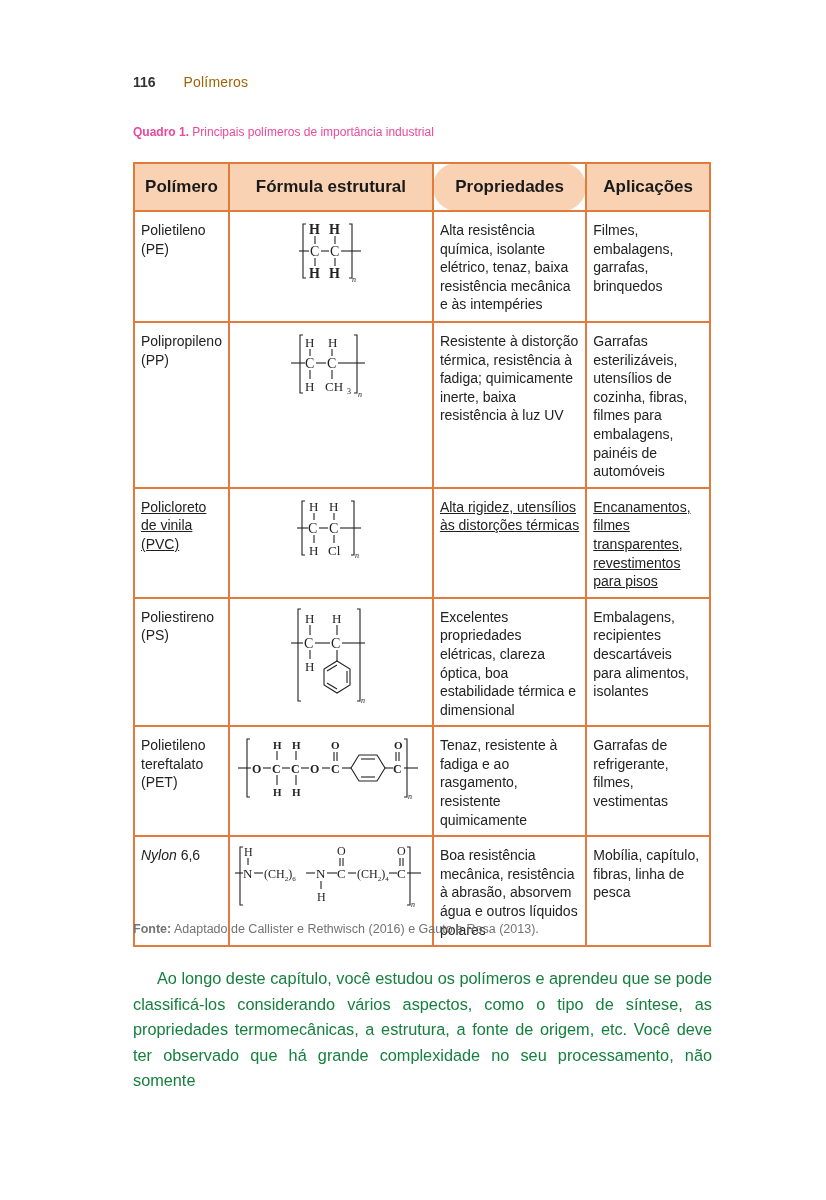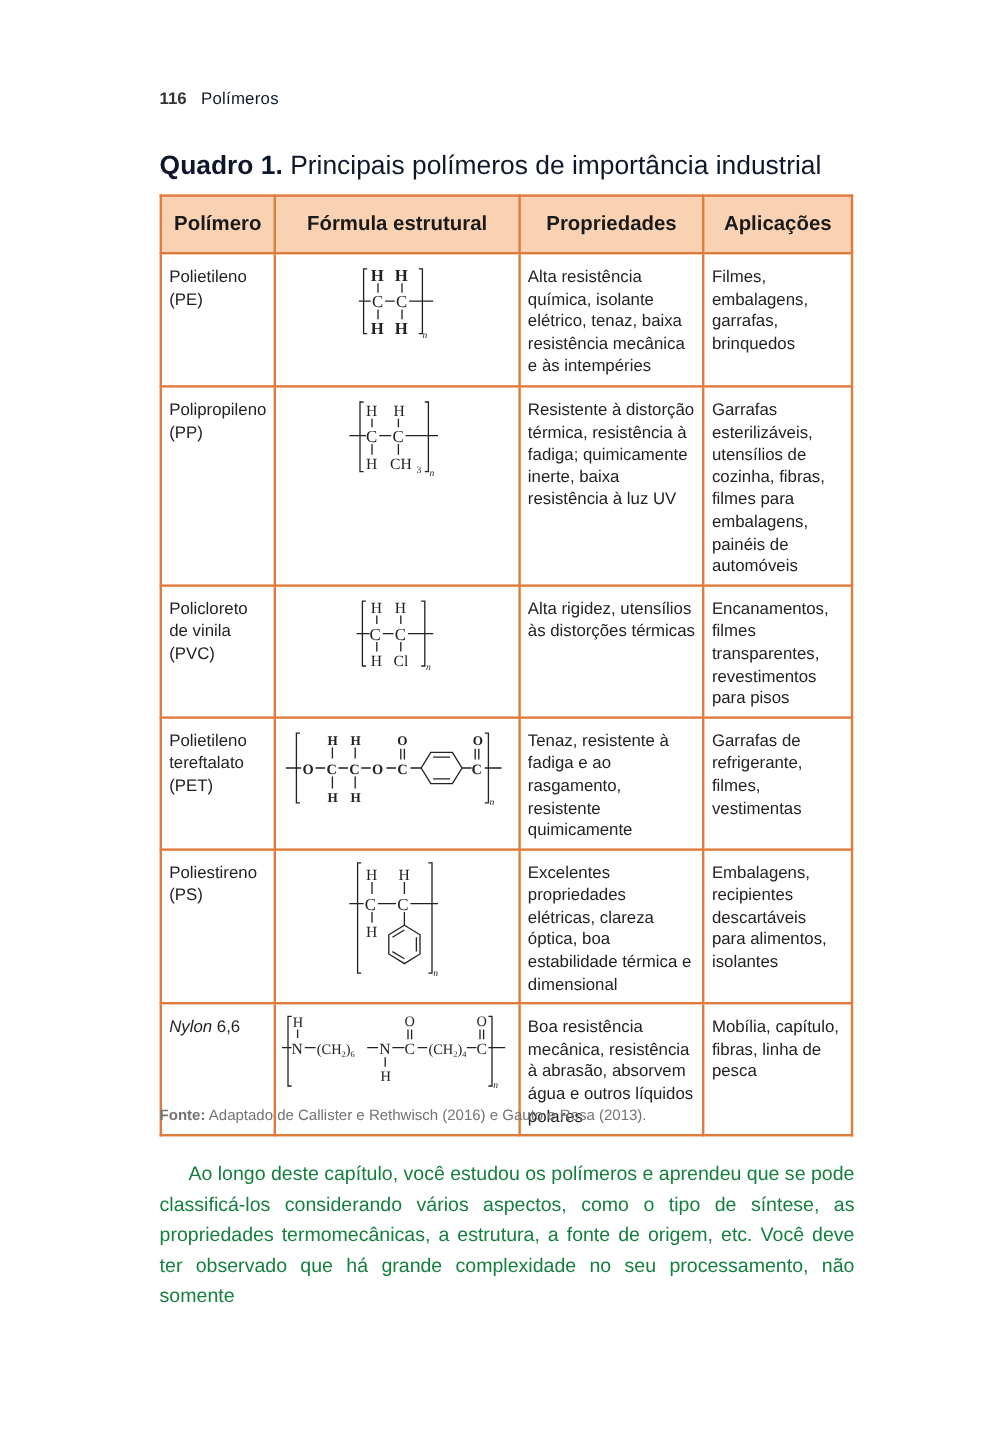--- a/index.html
+++ b/index.html
@@ -1,31 +1,31 @@
 <!DOCTYPE html>
 <html><head>
 <meta charset="utf-8">
 <style>
   html, body { margin: 0; padding: 0; background: #ffffff; }
   body { width: 826px; height: 1200px; position: relative; overflow: hidden;
          font-family: "Liberation Sans", "DejaVu Sans", sans-serif; color: #1f1f1f; }
   .running-head { position: absolute; left: 133px; top: 74px; font-size: 14px; color: #444; }
-  .running-head .num { font-weight: bold; color: #333; margin-right: 8px; font-size: 14px; }
-  .running-head .chap { color: #0f172a; letter-spacing: 0.2px; }
-  .caption { position: absolute; left: 133px; top: 125px; font-size: 22px; color: #0f172a; }
+  .running-head .num { font-weight: bold; color: #333; margin-right: 24px; font-size: 14px; }
+  .running-head .chap { color: #a16207; letter-spacing: 0.2px; }
+  .caption { position: absolute; left: 133px; top: 125px; font-size: 12px; color: #ec4899; }
   .caption b { font-weight: bold; }
   table.q { position: absolute; left: 133px; top: 162px; width: 578px; border-collapse: collapse;
             font-size: 14px; line-height: 18.6px; }
   table.q th, table.q td { border: 2px solid #e07b3c; vertical-align: top; }
   table.q th { background: #f9d2b3; height: 46px; vertical-align: middle; font-size: 17px;
                font-weight: bold; text-align: center; padding: 0 6px; color: #1a1a1a; }
   table.q td { padding: 9px 6px 6px 6px; color: #222; }
   .c1 { width: 66px; }
   .c2 { width: 192px; text-align: center; }
-  .c3 { width: 150px; }
+  .c3 { width: 150px; border-radius: 24px; }
   .c4 { width: 114px; }
   td.c2 { padding: 6px 2px !important; }
   .mol { display: block; margin: 0 auto; }
   .mol text { font-family: "Liberation Serif", "DejaVu Serif", serif; fill: #222; }
   .mol line, .mol path, .mol polyline, .mol polygon { stroke: #222; stroke-width: 1.1; fill: none; }
   .italic { font-style: italic; }
   .source { position: absolute; left: 133px; top: 922px; font-size: 12.5px; color: #737373; }
   .source b { font-weight: bold; }
   .body-text { position: absolute; left: 133px; top: 966px; width: 579px; font-size: 16.3px;
                line-height: 25.5px; color: #15803d; text-align: justify; margin: 0; }
@@ -101,21 +101,21 @@
             <line x1="41" y1="20" x2="41" y2="27"></line>
           <line x1="19" y1="41" x2="19" y2="50"></line>
             <line x1="41" y1="41" x2="41" y2="50"></line>
           <text x="67" y="68" font-size="8" class="italic">n</text>
         </svg>
       </td>
       <td class="c3">Resistente à distorção térmica, resistência à fadiga; quimicamente inerte, baixa resistência à luz UV</td>
       <td class="c4">Garrafas esterilizáveis, utensílios de cozinha, fibras, filmes para embalagens, painéis de automóveis</td>
     </tr>
 
-    <tr style="height:91px;">
+    <tr style="height:91px;text-decoration:underline;">
       <td class="c1">Policloreto de vinila (PVC)</td>
       <td class="c2">
         <svg class="mol" width="68" height="66" viewBox="0 0 68 66">
           <path d="M8 6 H5 V60 H8"></path>
             <path d="M54 6 H57 V60 H54"></path>
           <line x1="0" y1="33" x2="11" y2="33"></line>
           <text x="11" y="38" font-size="14">C</text>
           <line x1="22" y1="33" x2="31" y2="33"></line>
           <text x="32" y="38" font-size="14">C</text>
           <line x1="43" y1="33" x2="64" y2="33"></line>
@@ -125,20 +125,49 @@
           <text x="31" y="60" font-size="13">Cl</text>
           <line x1="17" y1="18" x2="17" y2="25"></line>
             <line x1="37" y1="18" x2="37" y2="25"></line>
           <line x1="17" y1="40" x2="17" y2="48"></line>
             <line x1="37" y1="40" x2="37" y2="48"></line>
           <text x="58" y="63" font-size="8" class="italic">n</text>
         </svg>
       </td>
       <td class="c3">Alta rigidez, utensílios às distorções térmicas</td>
       <td class="c4">Encanamentos, filmes transparentes, revestimentos para pisos</td>
+    </tr>
+
+    <tr style="height:113px;">
+      <td class="c1">Poliestireno (PS)</td>
+      <td class="c2">
+        <svg class="mol" width="80" height="100" viewBox="0 0 80 100">
+          <path d="M10 4 H7 V96 H10"></path>
+            <path d="M66 4 H69 V96 H66"></path>
+          <line x1="0" y1="38" x2="12" y2="38"></line>
+          <text x="13" y="43" font-size="14">C</text>
+          <line x1="24" y1="38" x2="39" y2="38"></line>
+          <text x="40" y="43" font-size="14">C</text>
+          <line x1="51" y1="38" x2="74" y2="38"></line>
+          <text x="14" y="18" font-size="13">H</text>
+          <text x="41" y="18" font-size="13">H</text>
+          <text x="14" y="66" font-size="13">H</text>
+          <line x1="19" y1="20" x2="19" y2="30"></line>
+            <line x1="46" y1="20" x2="46" y2="30"></line>
+          <line x1="19" y1="45" x2="19" y2="54"></line>
+            <line x1="46" y1="45" x2="46" y2="56"></line>
+          <polygon points="46,56 59,64 59,80 46,88 33,80 33,64"></polygon>
+          <line x1="56" y1="66" x2="56" y2="78"></line>
+          <line x1="36" y1="66" x2="46" y2="60"></line>
+          <line x1="36" y1="78" x2="46" y2="84"></line>
+          <text x="70" y="98" font-size="8" class="italic">n</text>
+        </svg>
+      </td>
+      <td class="c3">Excelentes propriedades elétricas, clareza óptica, boa estabilidade térmica e dimensional</td>
+      <td class="c4">Embalagens, recipientes descartáveis para alimentos, isolantes</td>
     </tr>
 
     <tr style="height:92px;">
       <td class="c1">Polietileno tereftalato (PET)</td>
       <td class="c2">
         <svg class="mol" width="186" height="70" viewBox="0 0 186 70">
           <path d="M12 6 H9 V64 H12"></path>
             <path d="M166 6 H169 V64 H166"></path>
           <line x1="0" y1="35" x2="13" y2="35"></line>
           <text x="14" y="40" font-size="12" font-weight="bold">O</text>
@@ -171,49 +200,20 @@
           <line x1="158" y1="19" x2="158" y2="28"></line>
             <line x1="161" y1="19" x2="161" y2="28"></line>
           <line x1="166" y1="35" x2="180" y2="35"></line>
           <text x="170" y="66" font-size="8" class="italic">n</text>
         </svg>
       </td>
       <td class="c3">Tenaz, resistente à fadiga e ao rasgamento, resistente quimicamente</td>
       <td class="c4">Garrafas de refrigerante, filmes, vestimentas</td>
     </tr>
 
-    <tr style="height:113px;">
-      <td class="c1">Poliestireno (PS)</td>
-      <td class="c2">
-        <svg class="mol" width="80" height="100" viewBox="0 0 80 100">
-          <path d="M10 4 H7 V96 H10"></path>
-            <path d="M66 4 H69 V96 H66"></path>
-          <line x1="0" y1="38" x2="12" y2="38"></line>
-          <text x="13" y="43" font-size="14">C</text>
-          <line x1="24" y1="38" x2="39" y2="38"></line>
-          <text x="40" y="43" font-size="14">C</text>
-          <line x1="51" y1="38" x2="74" y2="38"></line>
-          <text x="14" y="18" font-size="13">H</text>
-          <text x="41" y="18" font-size="13">H</text>
-          <text x="14" y="66" font-size="13">H</text>
-          <line x1="19" y1="20" x2="19" y2="30"></line>
-            <line x1="46" y1="20" x2="46" y2="30"></line>
-          <line x1="19" y1="45" x2="19" y2="54"></line>
-            <line x1="46" y1="45" x2="46" y2="56"></line>
-          <polygon points="46,56 59,64 59,80 46,88 33,80 33,64"></polygon>
-          <line x1="56" y1="66" x2="56" y2="78"></line>
-          <line x1="36" y1="66" x2="46" y2="60"></line>
-          <line x1="36" y1="78" x2="46" y2="84"></line>
-          <text x="70" y="98" font-size="8" class="italic">n</text>
-        </svg>
-      </td>
-      <td class="c3">Excelentes propriedades elétricas, clareza óptica, boa estabilidade térmica e dimensional</td>
-      <td class="c4">Embalagens, recipientes descartáveis para alimentos, isolantes</td>
-    </tr>
-
     <tr style="height:104px;">
       <td class="c1">
         <i>Nylon</i><span> 6,6</span>
       </td>
       <td class="c2">
         <svg class="mol" width="192" height="66" viewBox="0 0 192 66">
           <path d="M8 4 H5 V62 H8"></path>
             <path d="M172 4 H175 V62 H172"></path>
           <line x1="0" y1="30" x2="8" y2="30"></line>
           <text x="8" y="35" font-size="13">N</text>

